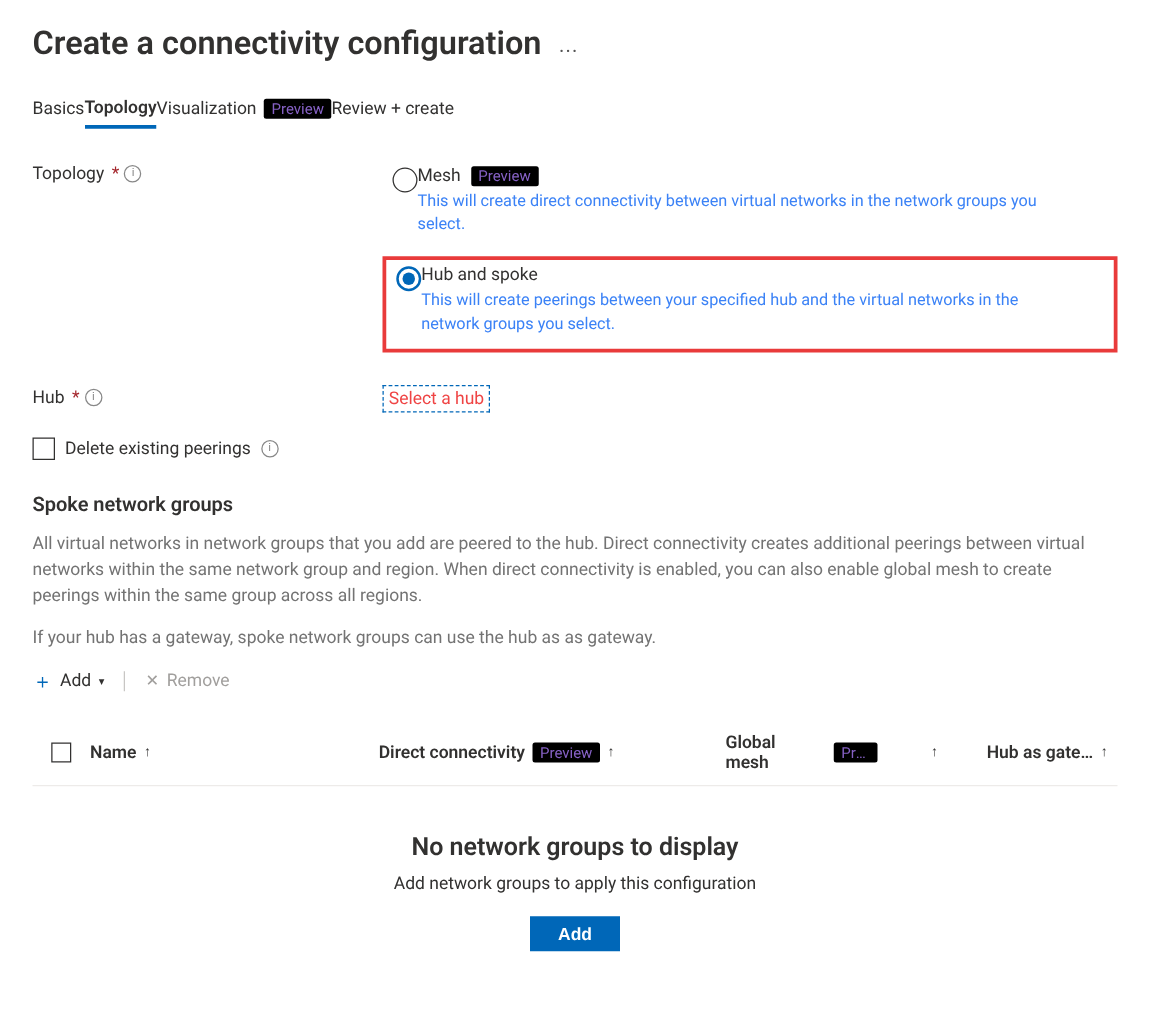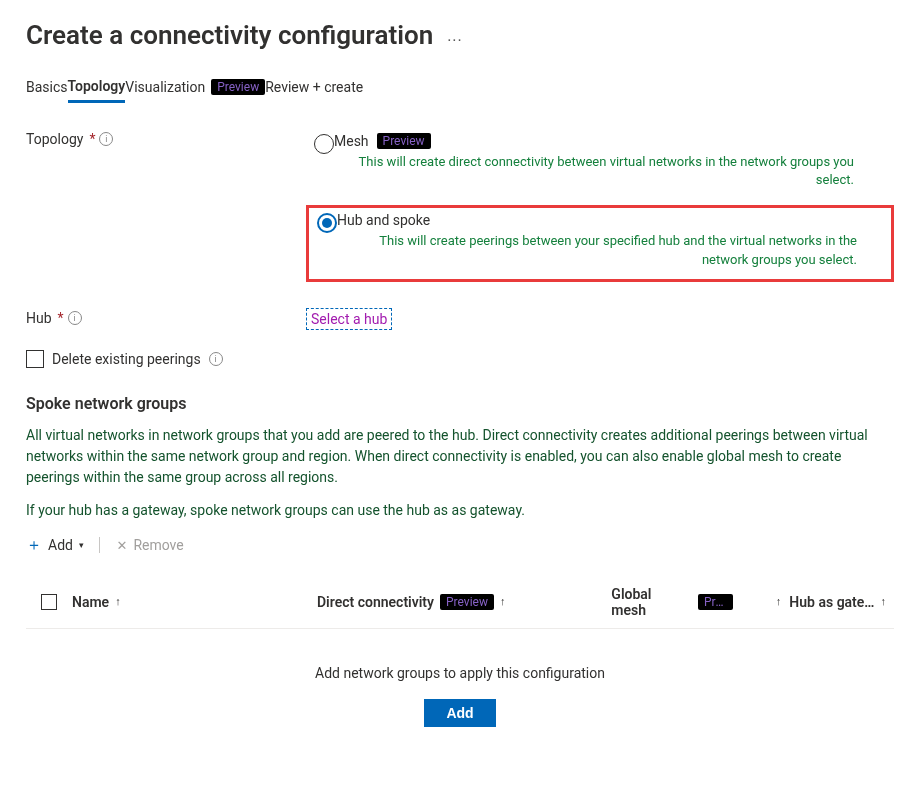--- a/index.html
+++ b/index.html
@@ -87,44 +87,44 @@
   .radio-circle.selected {
     border: 2px solid #0067b8;
   }
   .radio-dot {
     width: 10px; height: 10px;
     border-radius: 50%;
     background: #0067b8;
   }
   .opt-label-row { display: flex; align-items: center; gap: 8px; }
   .opt-title { font-size: 14px; color: #323130; }
-  .opt-desc { font-size: 13px; color: #15803d; margin-top: 4px; line-height: 1.4; max-width: 520px; text-align: right;}
+  .opt-desc { font-size: 13px; color: #3b82f6; margin-top: 4px; line-height: 1.4; max-width: 520px;}
   .highlight-box {
     border: 3px solid #e93b3b;
   }
   .hub-link {
-    color: #a21caf;
+    color: #ef4444;
     border: 1px dashed #0067b8;
     padding: 2px 4px;
     cursor: pointer;
     display: inline-block;
   }
   .checkbox-row {
     display: flex;
     align-items: center;
     gap: 8px;
     margin-bottom: 26px;
   }
   .checkbox-box {
     width: 18px; height: 18px;
     border: 1px solid #323130;
     cursor: pointer;
   }
   .section-title { font-size: 16px; font-weight: 600; margin-bottom: 12px; }
-  .section-desc { font-size: 14px; color: #14532d; line-height: 1.5; margin-bottom: 12px; max-width: 860px; }
+  .section-desc { font-size: 14px; color: #737373; line-height: 1.5; margin-bottom: 12px; max-width: 860px; }
   .toolbar {
     display: flex;
     align-items: center;
     gap: 16px;
     margin: 14px 0 20px 0;
   }
   .tb-btn {
     display: inline-flex;
     align-items: center;
     gap: 6px;
@@ -147,21 +147,21 @@
   .th {
     font-weight: 600;
     display: inline-flex;
     align-items: center;
     gap: 6px;
     cursor: pointer;
   }
   .th-name { width: 240px; }
   .th-direct { width: 290px; }
   .th-global { width: 170px; gap: 43px; }
-  .th-hub { flex: 1; white-space: nowrap; }
+  .th-hub { flex: 1; white-space: nowrap; margin-left: 31px; }
   .sort-arrow { font-size: 11px; }
   .empty-state {
     text-align: center;
     padding: 36px 0 0 0;
   }
   .empty-title { font-size: 20px; font-weight: 600; margin-bottom: 10px; }
   .empty-sub { font-size: 14px; margin-bottom: 18px; }
   .primary-btn {
     background: #0067b8;
     color: #fff;
@@ -281,17 +281,18 @@
       <span class="preview-badge trunc">Previe…</span>
       <span class="sort-arrow">↑</span>
     </div>
     <div class="th th-hub">
       <span>Hub as gate…</span>
       <span class="sort-arrow">↑</span>
     </div>
   </div>
 
   <div class="empty-state">
+    <div class="empty-title">No network groups to display</div>
     <div class="empty-sub">Add network groups to apply this configuration</div>
     <button class="primary-btn">Add</button>
   </div>
 
 </div>
 
 </body></html>

